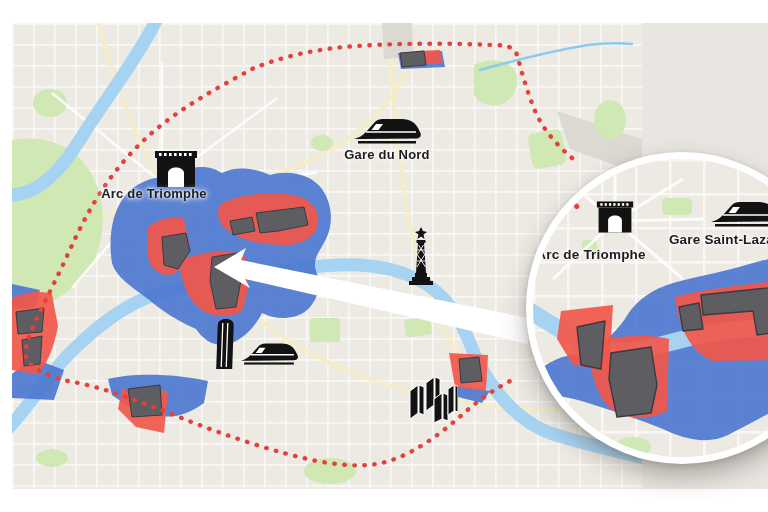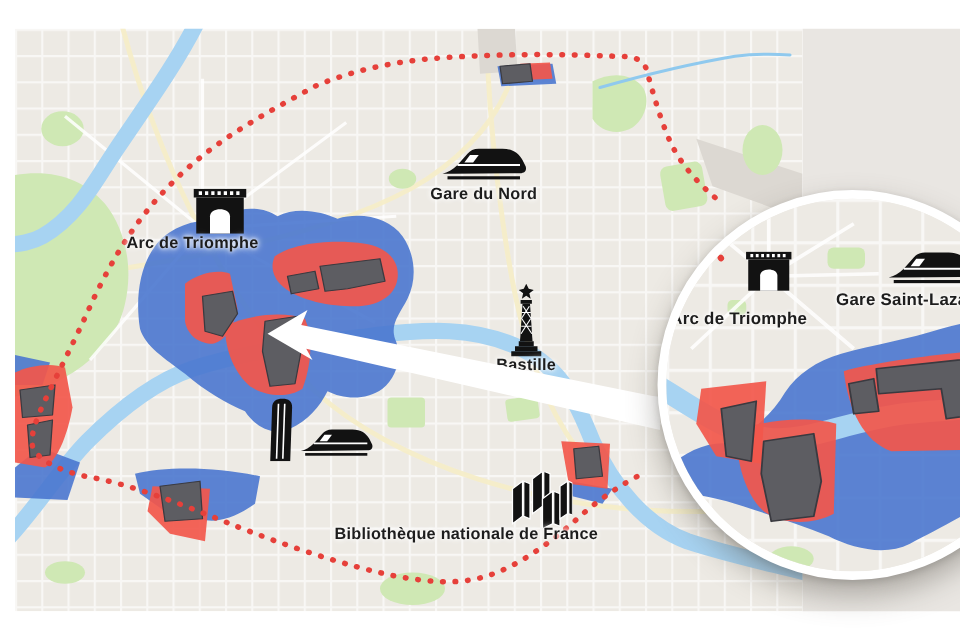--- a/index.html
+++ b/index.html
@@ -172,22 +172,20 @@
         <path d="M27 0 L32 2 L32 30 L27 28 Z"></path>
       <path d="M26 22 L34 16 L34 42 L26 46 Z"></path>
         <path d="M35 16 L40 18 L40 44 L35 42 Z"></path>
       <path d="M40 12 L46 8 L46 34 L40 38 Z"></path>
         <path d="M47 8 L50 9.5 L50 35 L47 34 Z"></path>
     </g>
   </svg>
 
   <div class="lm" style="left:295px;top:147px;width:160px">Gare du Nord</div>
   <div class="lm" style="left:60px;top:186px;width:164px">Arc de Triomphe</div>
-  <div class="lm" style="left:334px;top:284px;width:150px">Bastille</div>
-  <div class="lm" style="left:208px;top:419px;width:306px">Bibliothèque nationale de France</div>
 
   <svg class="arrow-layer">
     <polygon points="202,267 234,248 229,260 516,318 516,344 233,279 238,288" fill="#ffffff"></polygon>
   </svg>
 
   <div class="inset">
     <div class="inset-inner">
       <svg width="298" height="298" viewBox="0 0 298 298">
         <defs>
           <pattern id="streetsBig" width="34" height="34" patternUnits="userSpaceOnUse">

